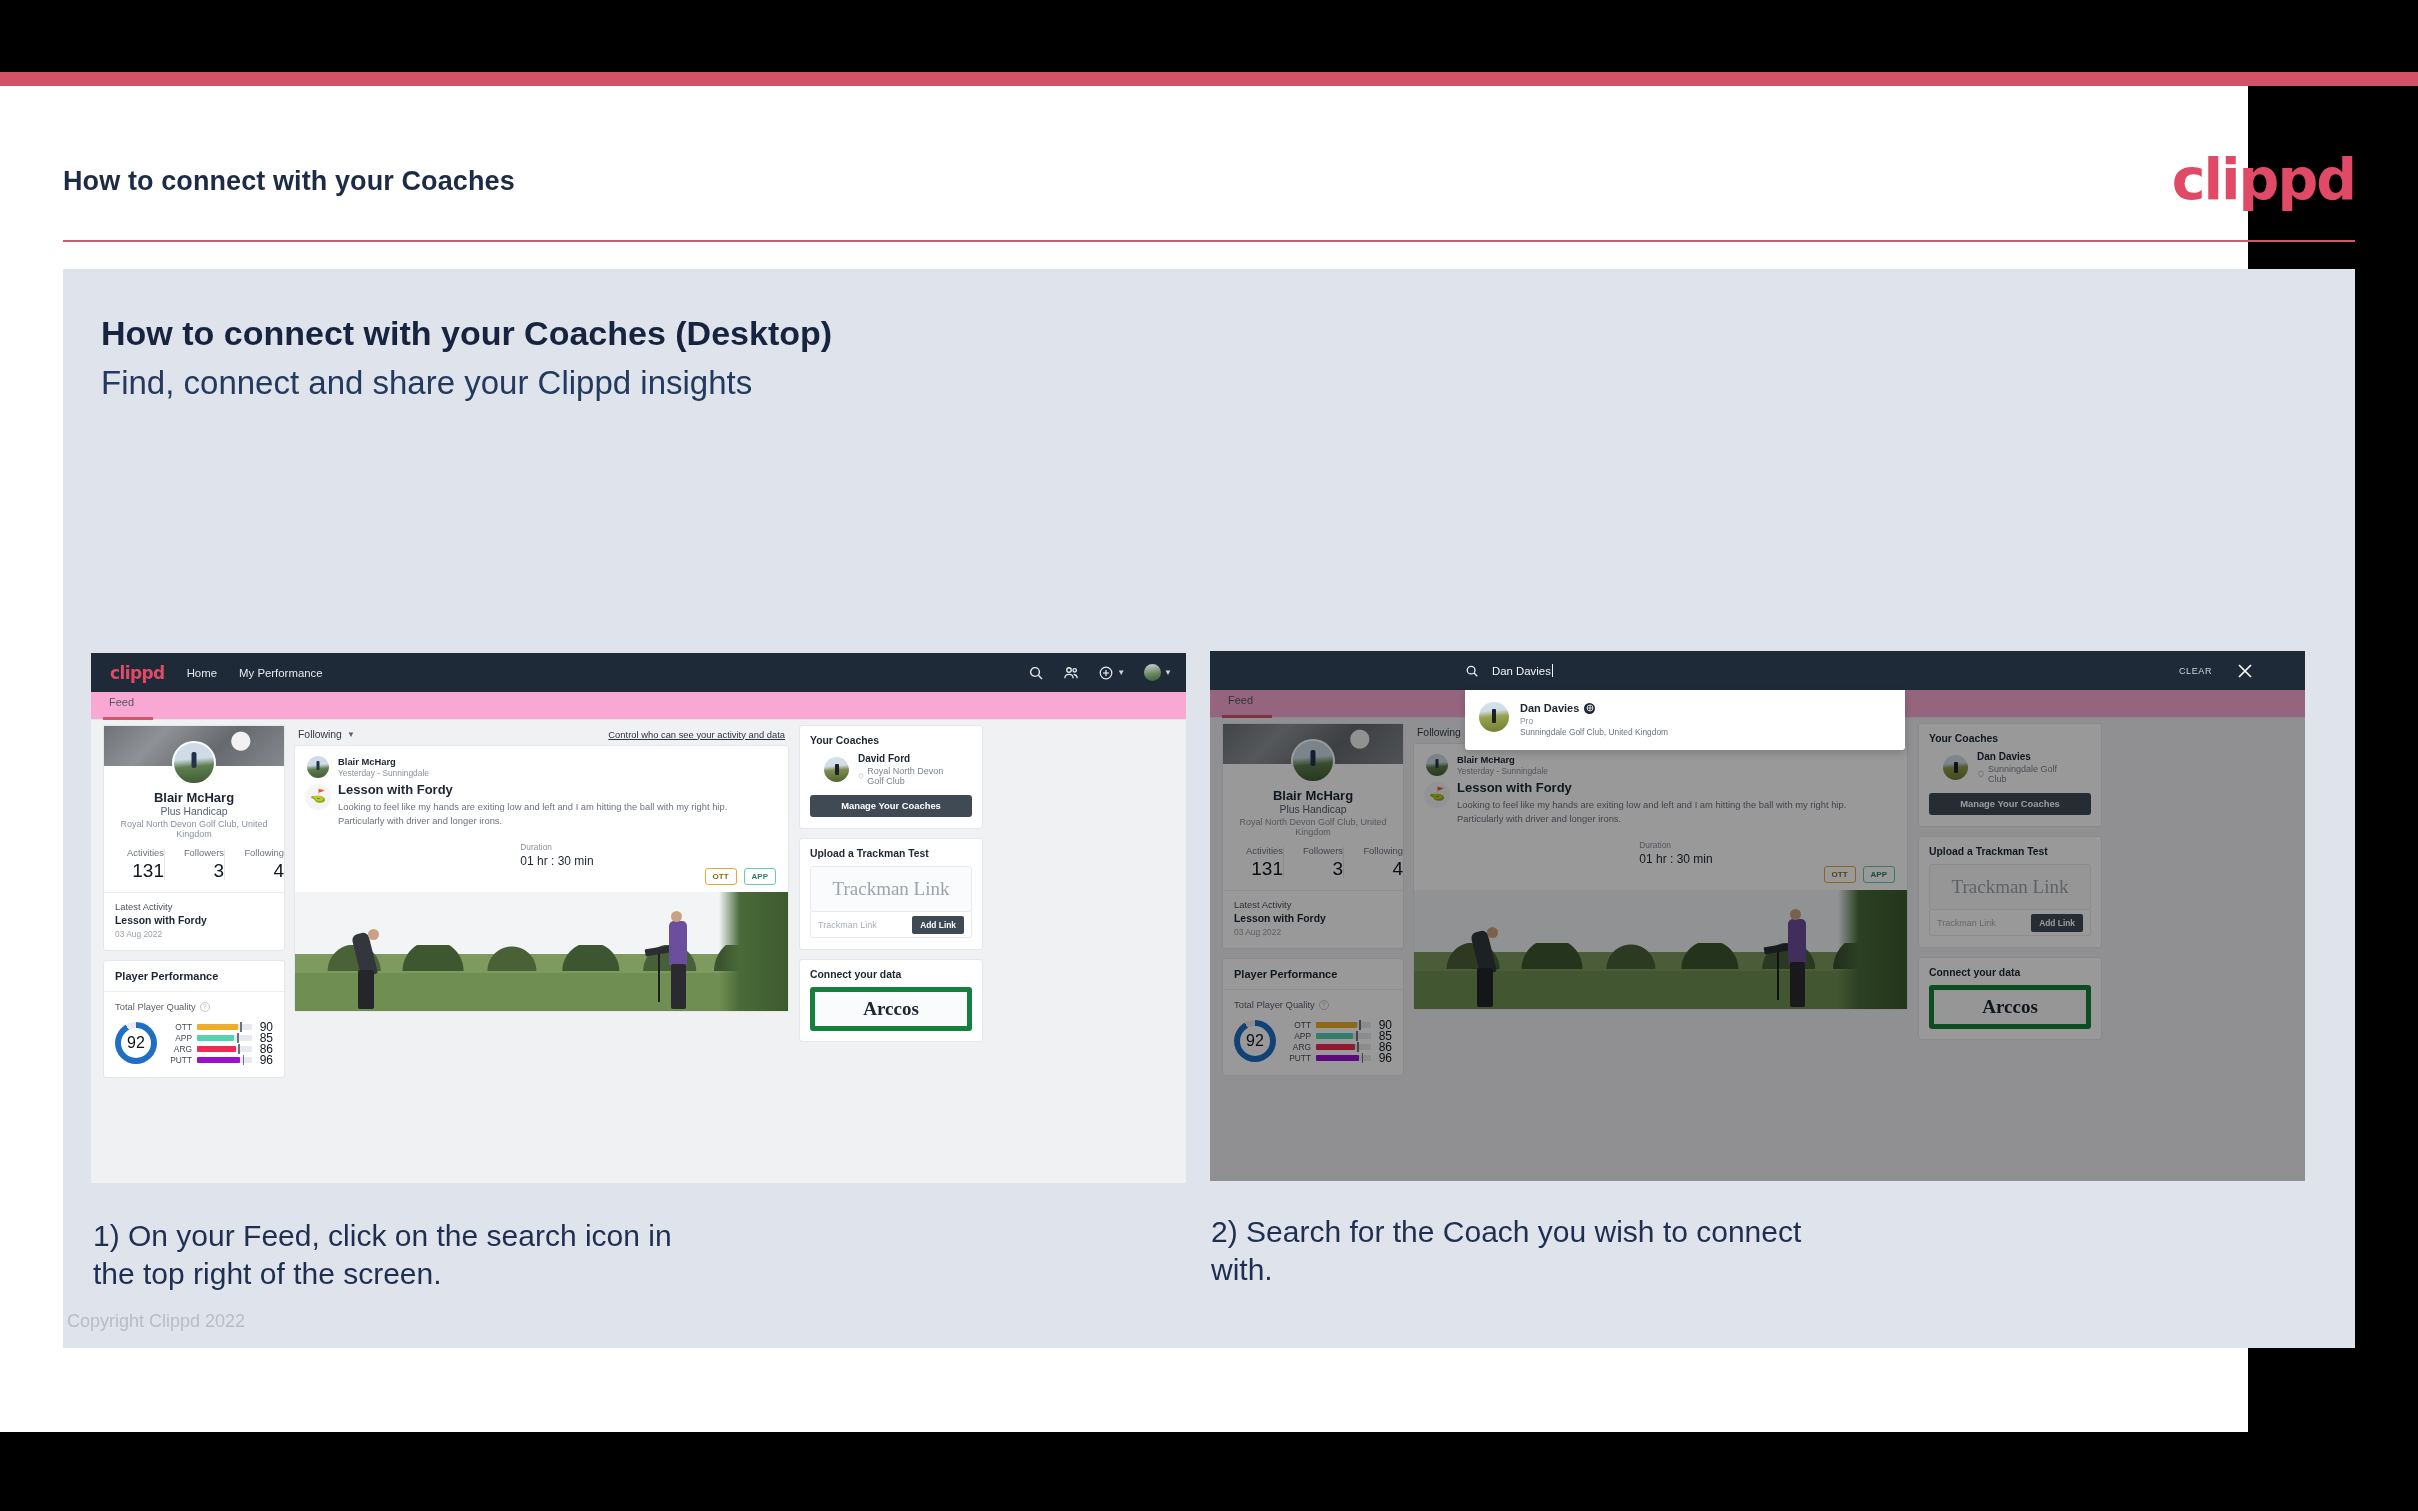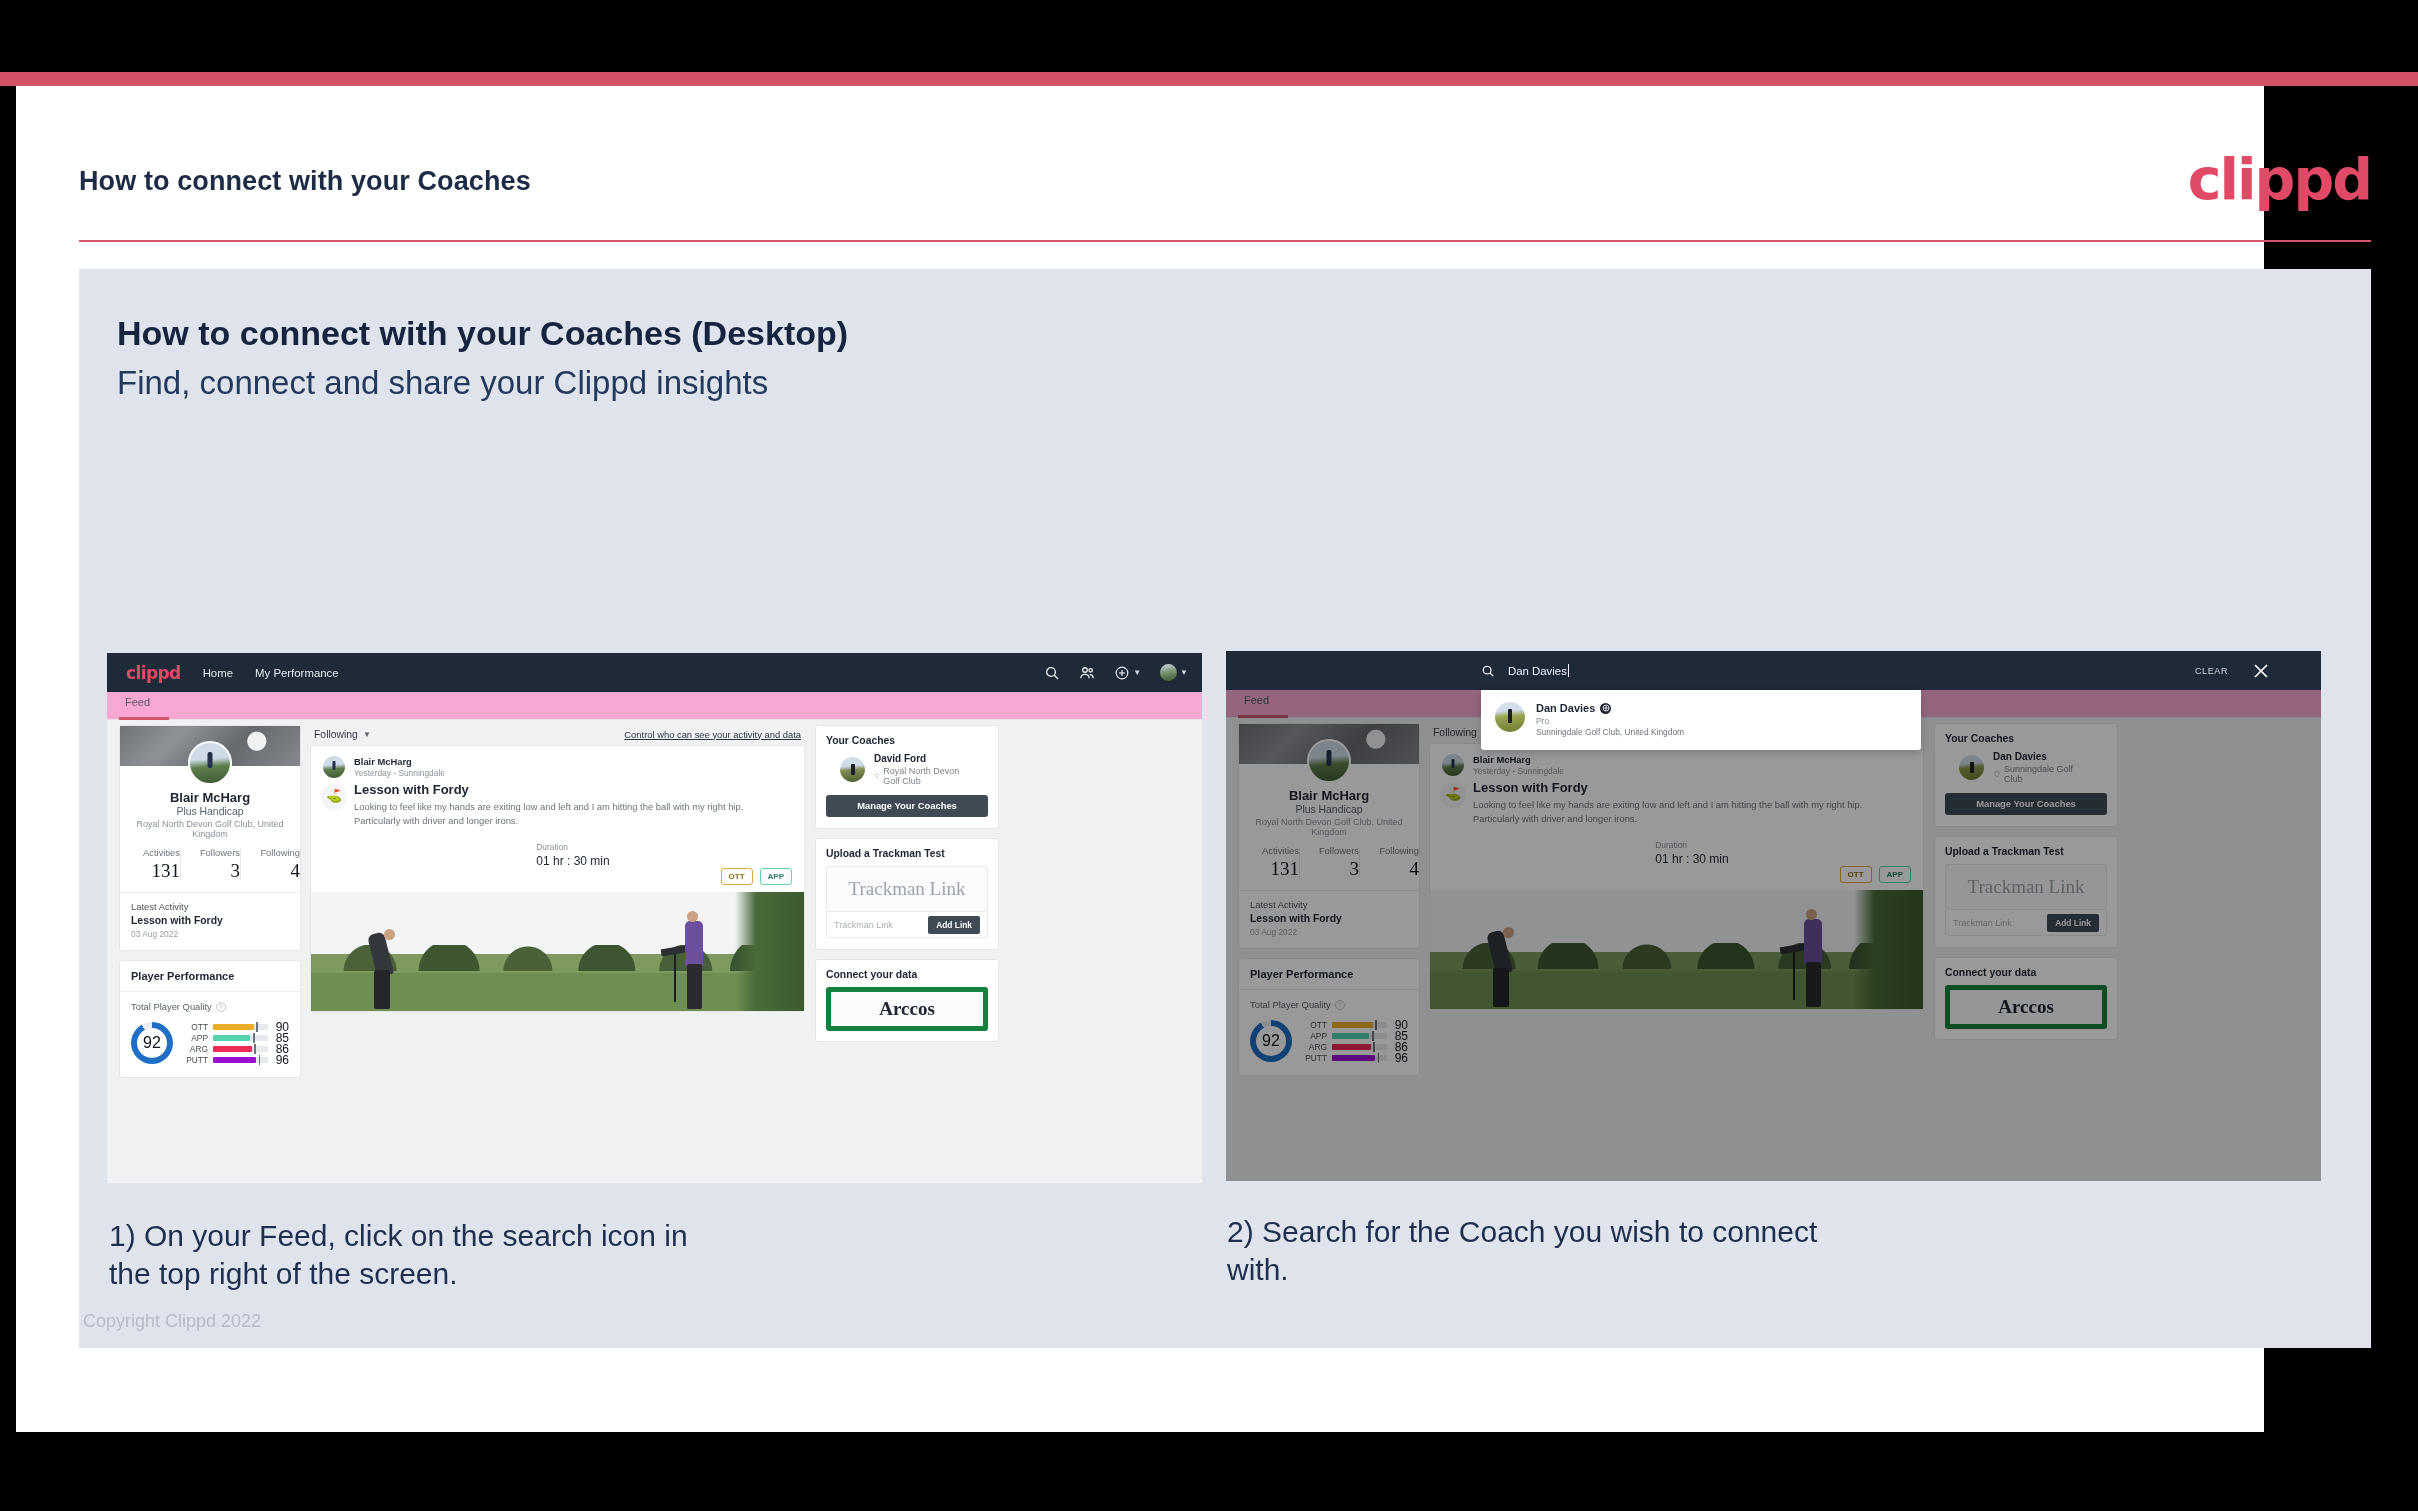--- a/index.html
+++ b/index.html
@@ -11,21 +11,21 @@
   }
   .stage { position: relative; width: 2419px; height: 1512px; background:#000; }
 
   
   .letterbox-top { position:absolute; left:0; top:0; width:2419px; height:72px; background:#000; }
   .accent-bar { position:absolute; left:0; top:72px; width:2419px; height:14px; background:#d35268; }
   .letterbox-bottom { position:absolute; left:0; bottom:0; width:2419px; height:79px; background:#000; }
 
   
   .slide {
-    position:absolute; left:16px; top:86px; width:2248px; height:1346px;
+    position:absolute; left:0; top:86px; width:2248px; height:1346px;
     background:#ffffff;
   }
 
   
   .slide-header {
     position:absolute; left:63px; top:40px; width:2292px; height:99px;
   }
   .slide-header-title {
     position:absolute; left:0; top:40px;
     font-size:27px; font-weight:700; color:#1e2b45; letter-spacing:0.1px;
@@ -131,21 +131,21 @@
   }
   .pc-name { text-align:center; font-size:13px; font-weight:700; color:#1d2533; margin-top:5px; }
   .pc-hcp  { text-align:center; font-size:10.4px; color:#55606e; margin-top:1px; }
   .pc-club { text-align:center; font-size:9px; color:#8b929c; margin-top:2px; }
   .pc-stats { display:flex; margin-top:8px; padding-bottom:10px; }
   .pc-stat { flex:1; text-align:right; position:relative; }
   .pc-stat + .pc-stat::before{
     content:""; position:absolute; left:0; top:2px; bottom:2px; width:1px; background:#e6e8eb;
   }
   .pc-stat-label { font-size:9.4px; color:#6d747e; }
-  .pc-stat-val { font-size:19px; font-weight:400; color:#10161f; margin-top:2px;font-family:Liberation Serif, serif; }
+  .pc-stat-val { font-size:19px; font-weight:400; color:#10161f; margin-top:2px; }
   .pc-latest { border-top:1px solid #eceef1; padding:8px 11px 11px; }
   .pc-la-title { font-size:9.4px; color:#4a515b; }
   .pc-la-name { font-size:10.4px; font-weight:700; color:#1d2533; margin-top:3px; }
   .pc-la-date { font-size:8.4px; color:#9aa1ab; margin-top:3px; }
 
   
   .perf-head { padding:9px 11px; border-bottom:1px solid #eceef1; font-size:11px; font-weight:700; color:#1d2533; }
   .perf-body { padding:9px 11px 12px; }
   .perf-tpq { font-size:9.4px; color:#5b626c; display:flex; align-items:center; gap:4px; }
   .qmark {

